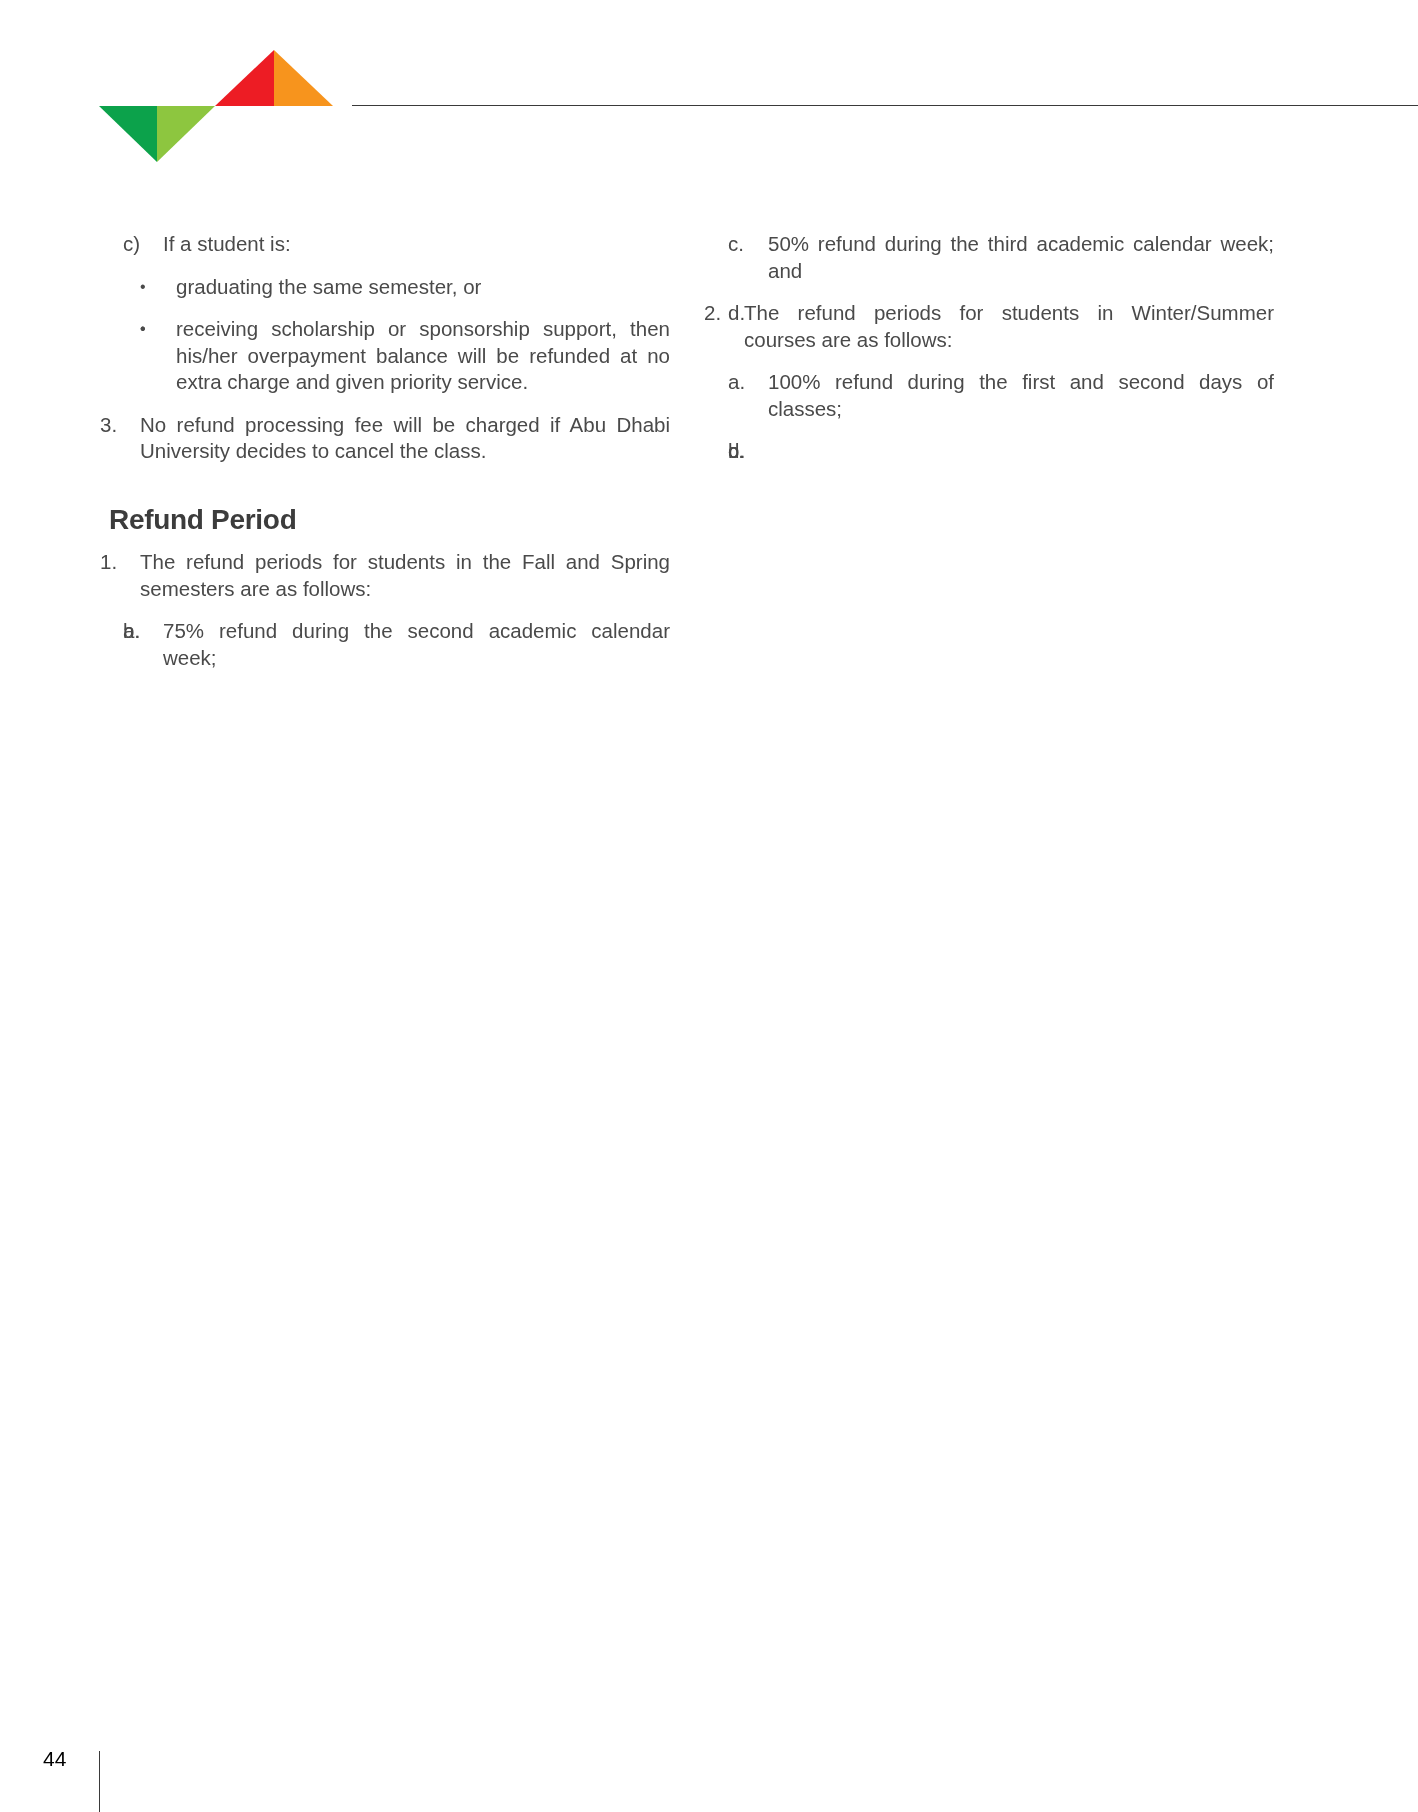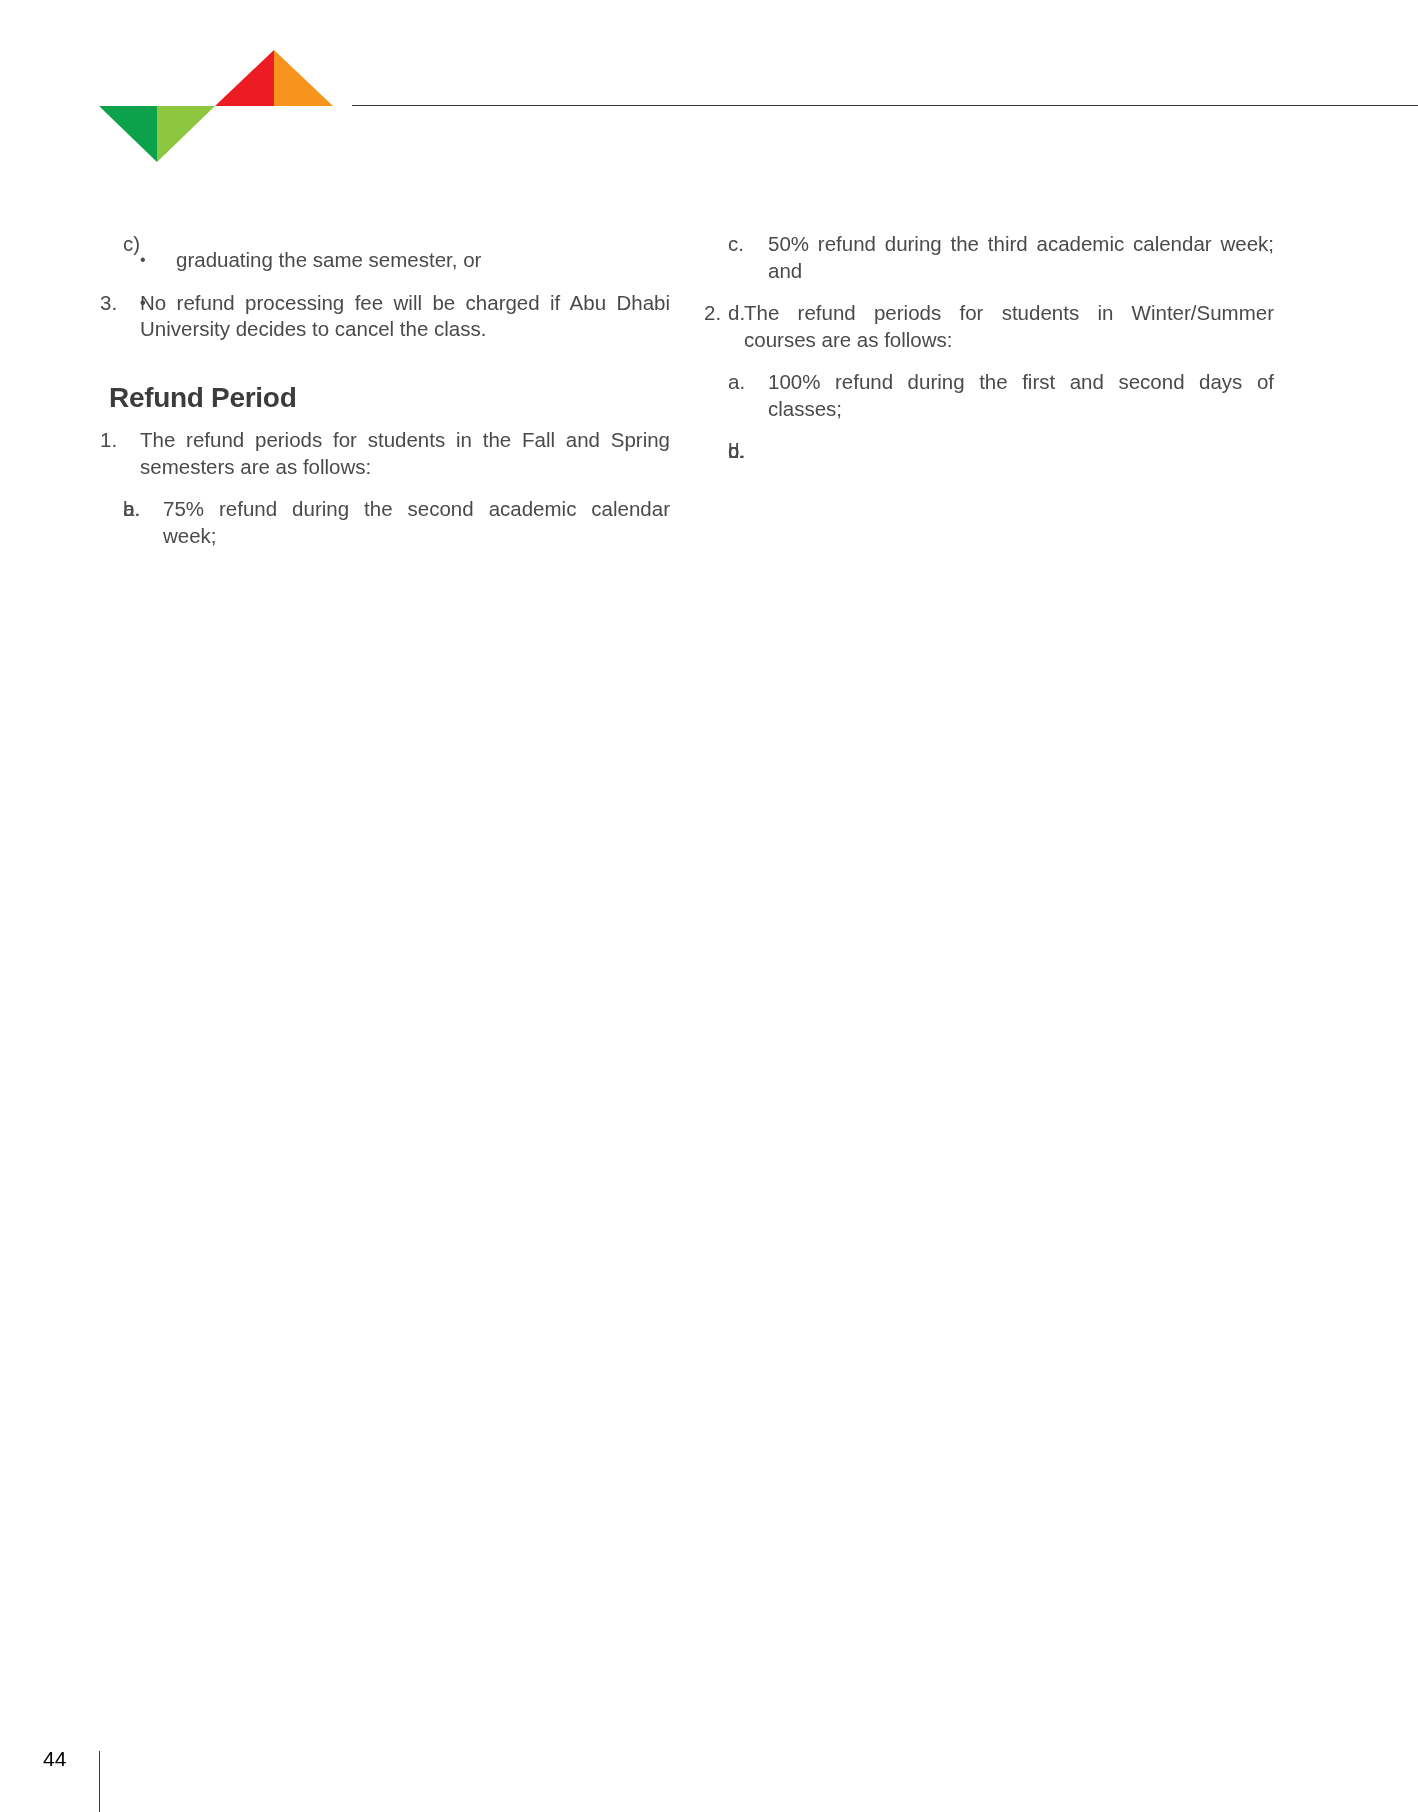--- a/index.html
+++ b/index.html
@@ -47,30 +47,32 @@
   <polygon points="0,56 58,56 58,112" fill="#0ca24b"></polygon>
   <polygon points="58,56 116,56 58,112" fill="#8dc63f"></polygon>
   <polygon points="116,56 175,0 175,56" fill="#ed1c24"></polygon>
   <polygon points="175,0 234,56 175,56" fill="#f7941d"></polygon>
 </svg>
 <div class="header-rule"></div>
 
 <div class="col col-left">
   <div class="item lvl-alpha">
     <span class="marker">c)</span>
+    <span class="text">If a student is:</span>
   </div>
   <div class="item lvl-bullet">
     <span class="marker">•</span>
     <span class="text">graduating the same semester, or</span>
   </div>
   <div class="item lvl-bullet">
     <span class="marker">•</span>
   </div>
   <div class="item lvl-bullet">
     <span class="marker">•</span>
+    <span class="text">receiving scholarship or sponsorship support, then his/her overpayment balance will be refunded at no extra charge and given priority service.</span>
   </div>
   <div class="item lvl-num">
     <span class="marker">3.</span>
     <span class="text">No refund processing fee will be charged if Abu Dhabi University  decides to cancel the class.</span>
   </div>
 
   <div class="heading">Refund Period</div>
 
   <div class="item lvl-num">
     <span class="marker">1.</span>

